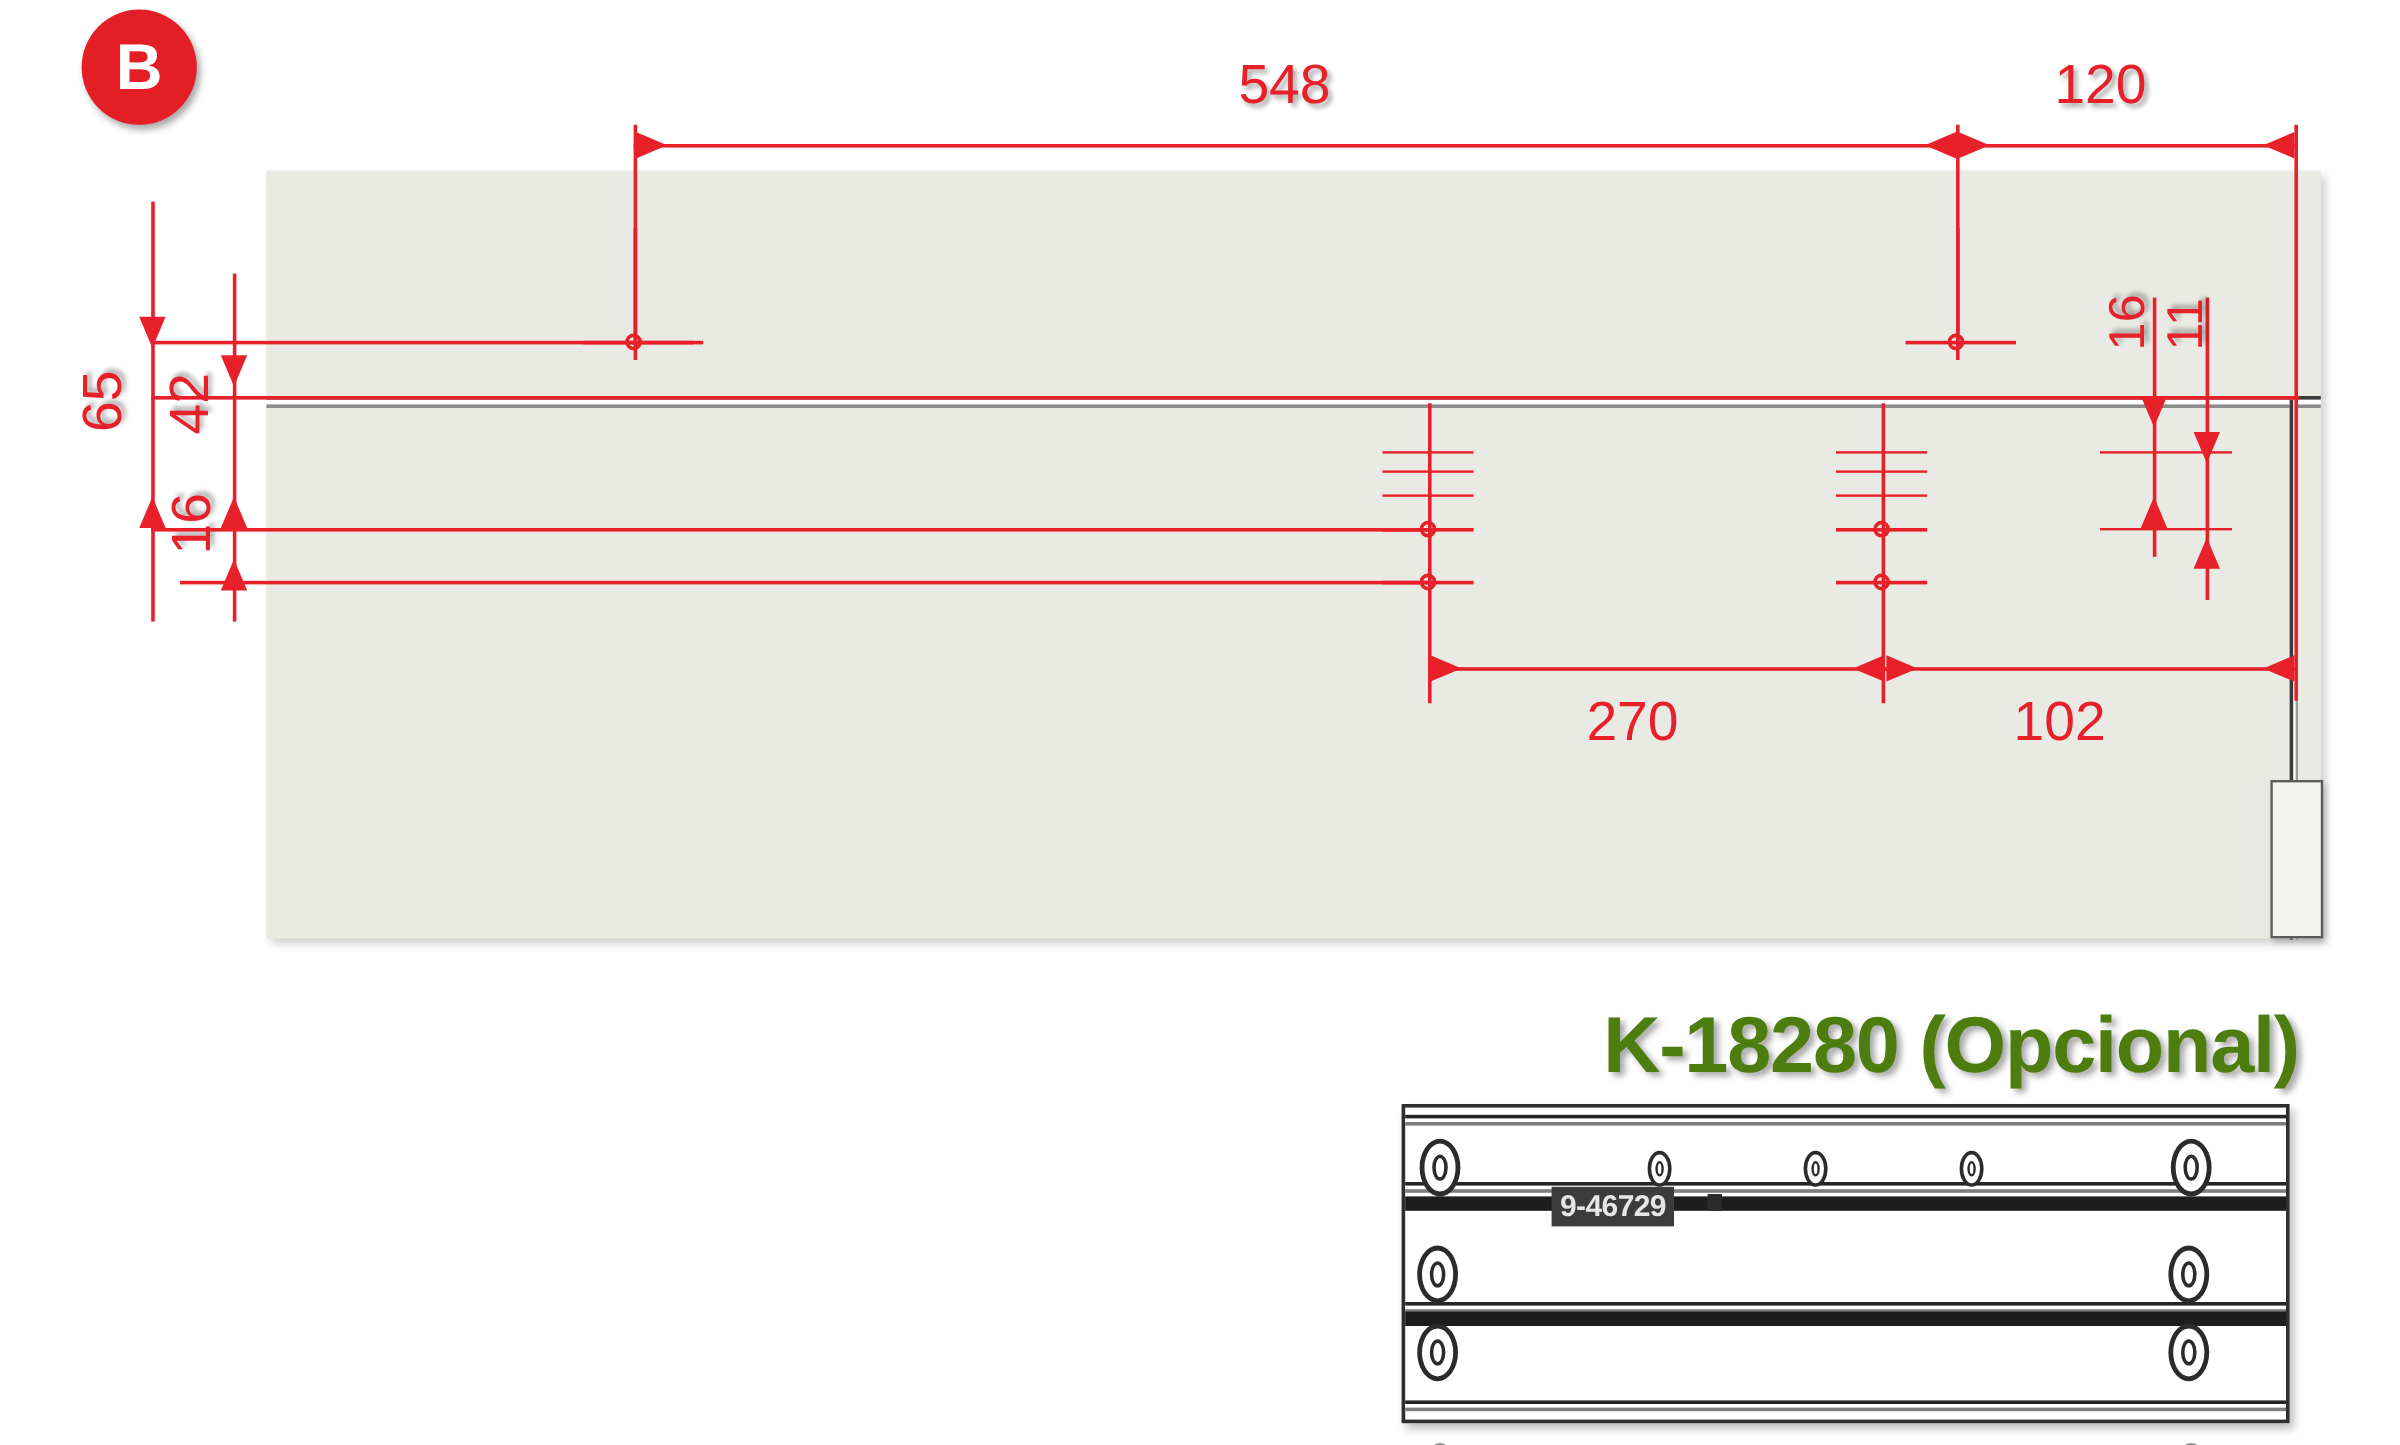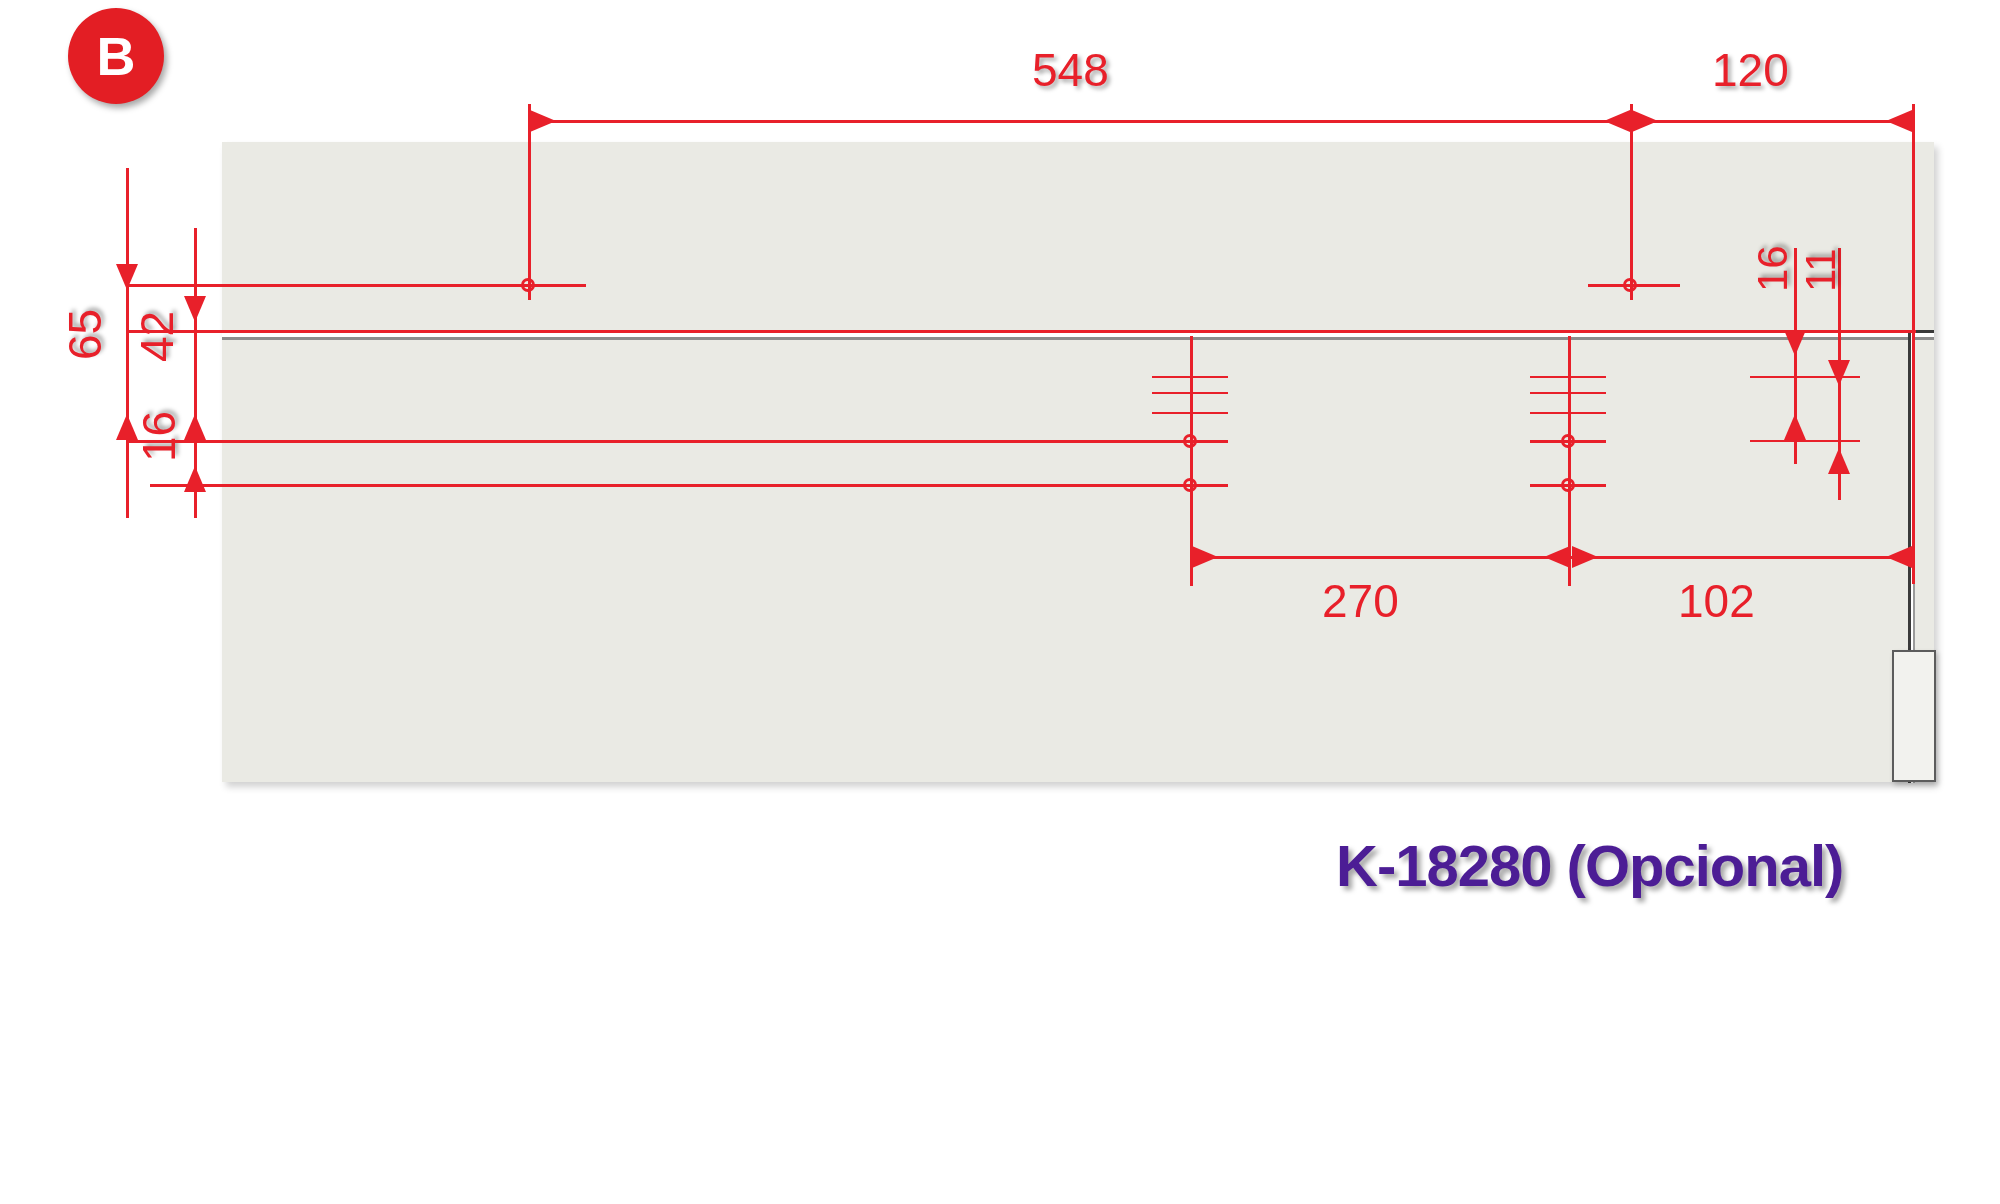--- a/index.html
+++ b/index.html
@@ -132,23 +132,23 @@
     background: transparent;
     box-sizing: border-box;
   }
 
   
   .opt-title {
     position: absolute;
     left: 1336px;
     top: 832px;
     font-family: "Liberation Sans", sans-serif;
-    font-size: 58px;
+    font-size: 66px;
     font-weight: bold;
-    color: #4c1d95;
+    color: #4d7c0f;
     white-space: nowrap;
     text-shadow: 4px 4px 5px rgba(0,0,0,0.35);
     letter-spacing: -1px;
   }
   .bracket {
     position: absolute;
     left: 1168px;
     top: 920px;
     width: 740px;
     height: 266px;
@@ -328,14 +328,43 @@
 
   <div class="rline-h" style="left:1570px; top:556px; width:344px;"></div>
   <div class="arrow arrow-r" style="left:1572px; top:546px;"></div>
   <div class="arrow arrow-l" style="left:1886px; top:546px;"></div>
 
   <div class="dimtext" style="left:1322px; top:578px;">270</div>
   <div class="dimtext" style="left:1678px; top:578px;">102</div>
 
   <div class="opt-title">K-18280 (Opcional)</div>
 
+  <div class="bracket">
+
+    <div class="br-rail" style="top:6px;"></div>
+    <div class="br-band" style="top:74px;"></div>
+    <div class="br-rail" style="top:62px;"></div>
+
+    <div class="br-rail" style="top:162px;"></div>
+    <div class="br-band" style="top:170px;"></div>
+
+    <div class="br-rail" style="top:244px;"></div>
+
+    <div class="hole-big" style="left:12px;  top:26px;"></div>
+    <div class="hole-small" style="left:202px; top:36px;"></div>
+    <div class="hole-small" style="left:332px; top:36px;"></div>
+    <div class="hole-small" style="left:462px; top:36px;"></div>
+    <div class="hole-big" style="left:638px; top:26px;"></div>
+
+    <div class="hole-big" style="left:10px;  top:115px;"></div>
+    <div class="hole-big" style="left:10px;  top:180px;"></div>
+    <div class="hole-big" style="left:636px; top:115px;"></div>
+    <div class="hole-big" style="left:636px; top:180px;"></div>
+
+    <div class="part-tag">9-46729</div>
+    <div class="part-tag-dot"></div>
+
+    <div class="hole-big" style="left:12px;  top:280px;"></div>
+
+    <div class="hole-big" style="left:638px; top:280px;"></div>
+  </div>
 
 </div>
 
 </body></html>

